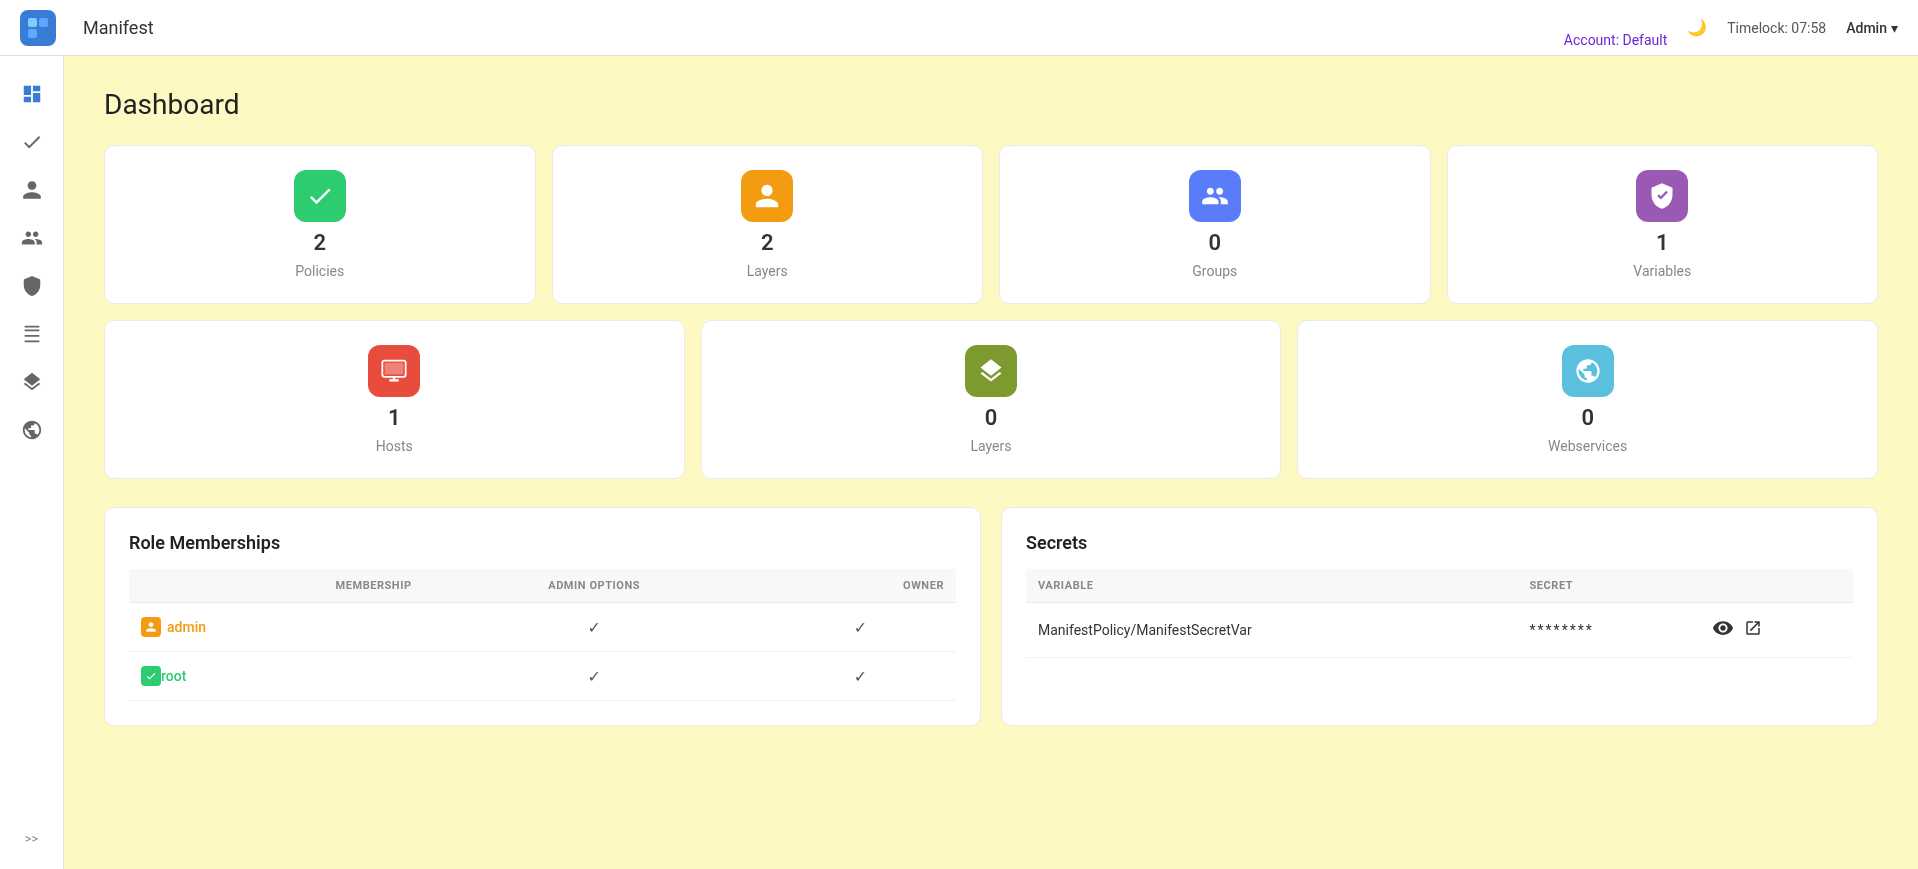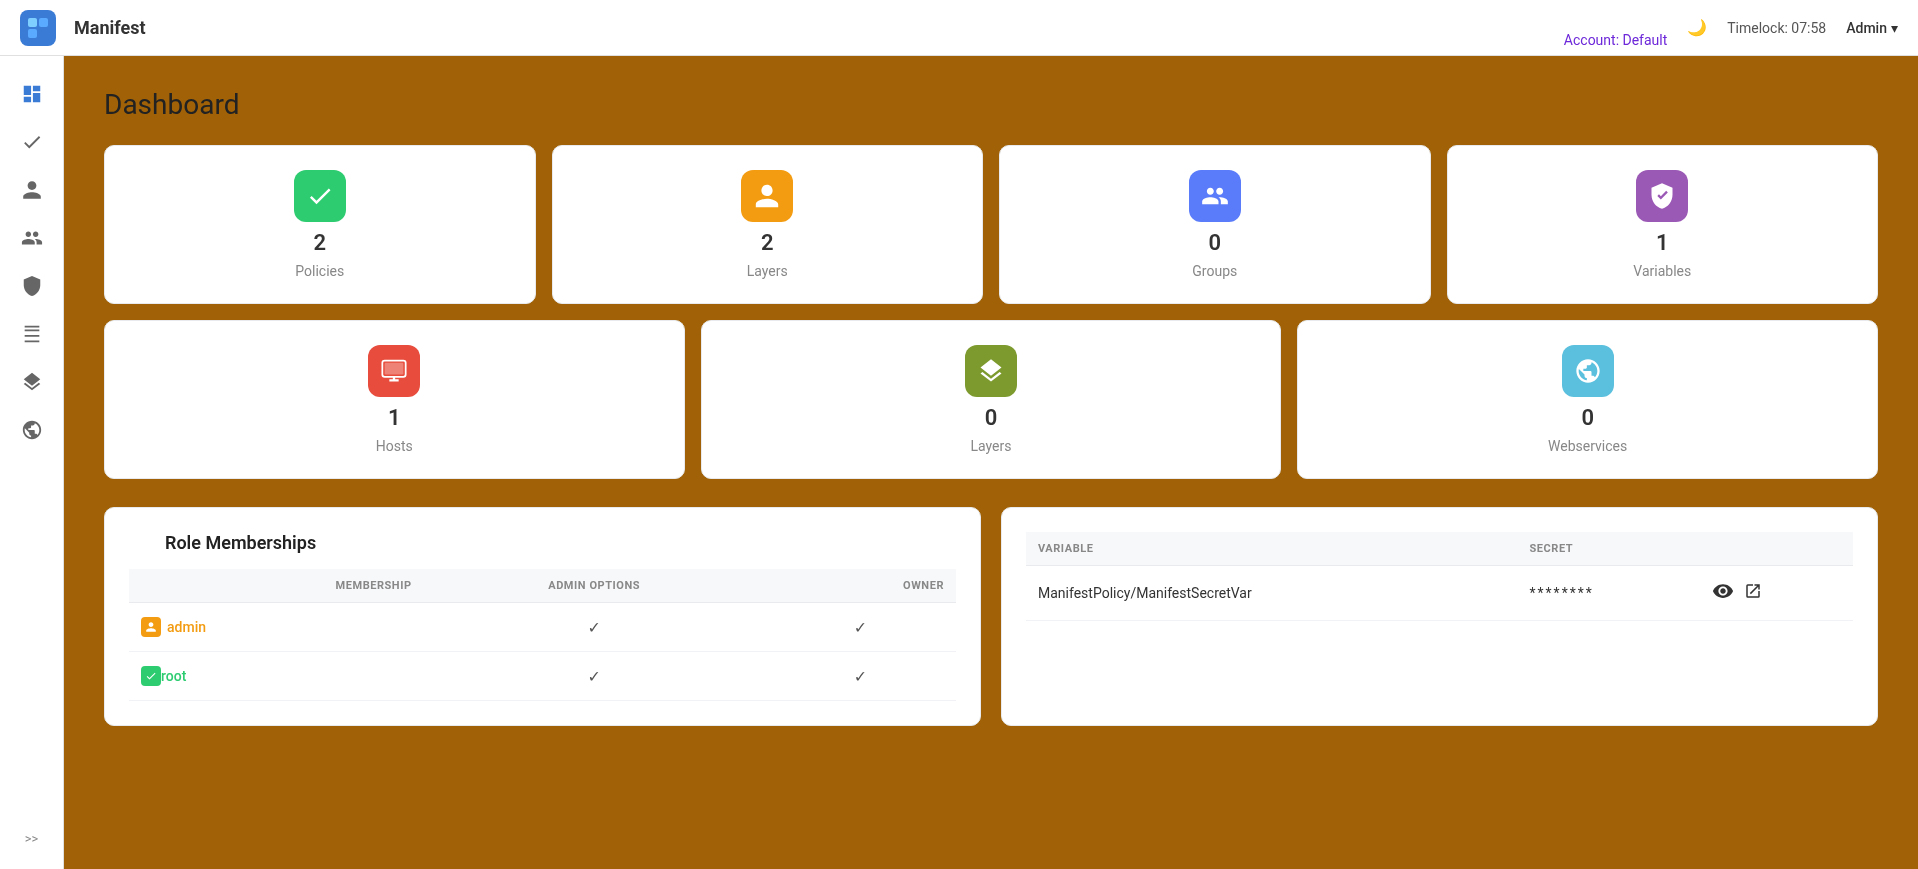--- a/index.html
+++ b/index.html
@@ -3,21 +3,21 @@
   <meta charset="utf-8">
   <style>
     * { box-sizing: border-box; margin: 0; padding: 0; }
     body { font-family: -apple-system, BlinkMacSystemFont, 'Segoe UI', Roboto, sans-serif; background: #f0f2f5; display: flex; flex-direction: column; height: 100vh; overflow: hidden; }
 
     
     .topbar {
       display: flex; align-items: center; background: #fff; padding: 0 20px;
       height: 56px; border-bottom: 1px solid #e0e0e0; flex-shrink: 0; position: relative; z-index: 10;
     }
-    .topbar-logo { display: flex; align-items: center; gap: 18px; font-size: 18px; font-weight: 700; color: #333; }
+    .topbar-logo { display: flex; align-items: center; gap: 27px; font-size: 18px; font-weight: 400; color: #333; }
     .logo-icon { width: 36px; height: 36px; background: #3a7bd5; border-radius: 8px; display: flex; align-items: center; justify-content: center; color: white; font-size: 18px; }
     .topbar-right { margin-left: auto; display: flex; align-items: center; gap: 20px; font-size: 14px; color: #555; }
     .topbar-account { color: #6d28d9; margin-top: 24px; }
     .topbar-moon { font-size: 16px; cursor: pointer; }
     .topbar-timelock { color: #555; }
     .topbar-admin { display: flex; align-items: center; gap: 4px; font-weight: 500; cursor: pointer; color: #333; }
 
     
     .layout { display: flex; flex: 1; overflow: hidden; }
 
@@ -28,21 +28,21 @@
     }
     .sidebar-item {
       width: 44px; height: 44px; display: flex; align-items: center; justify-content: center;
       border-radius: 8px; cursor: pointer; color: #666; font-size: 20px; transition: background 0.15s;
     }
     .sidebar-item.active { color: #3a7bd5; }
     .sidebar-bottom { margin-top: auto; }
     .sidebar-expand { width: 44px; height: 30px; display: flex; align-items: center; justify-content: center; cursor: pointer; color: #888; font-size: 13px; }
 
     
-    .main { flex: 1; overflow-y: auto; padding: 32px 40px; background: #a16207; }
+    .main { flex: 1; overflow-y: auto; padding: 32px 40px; background: #fef9c3; }
     .page-title { font-size: 28px; font-weight: 400; color: #222; margin-bottom: 24px; }
 
     
     .cards-grid { display: grid; grid-template-columns: repeat(4, 1fr); gap: 16px; margin-bottom: 16px; }
     .cards-grid-2 { display: grid; grid-template-columns: repeat(3, 1fr); gap: 16px; margin-bottom: 28px; }
 
     .card {
       background: #fff; border-radius: 10px; padding: 24px 20px;
       display: flex; flex-direction: column; align-items: center; gap: 8px;
       border: 1px solid #e8eaed; cursor: pointer; transition: box-shadow 0.15s;
@@ -56,21 +56,21 @@
     .icon-blue-dark { background: #5b7cfa; }
     .icon-purple { background: #9b59b6; }
     .icon-red { background: #e74c3c; }
     .icon-olive { background: #7d9a2e; }
     .icon-cyan { background: #5bc0de; }
 
     
     .bottom-section { display: grid; grid-template-columns: 1fr 1fr; gap: 20px; }
 
     .panel { background: #fff; border-radius: 10px; padding: 24px; border: 1px solid #e8eaed; }
-    .panel-title { font-size: 18px; font-weight: 600; color: #222; margin-bottom: 16px; margin-left: 36px; }
+    .panel-title { font-size: 18px; font-weight: 600; color: #222; margin-bottom: 16px; }
 
     
     .table { width: 100%; border-collapse: collapse; }
     .table th {
       text-align: right; font-size: 11px; font-weight: 700; color: #888;
       text-transform: uppercase; letter-spacing: 0.05em;
       padding: 10px 12px; background: #f7f8fa; border-bottom: 1px solid #e8eaed;
     }
     .table td { padding: 14px 12px; border-bottom: 1px solid #f0f2f5; font-size: 14px; color: #333; }
     .table td.center { text-align: center; }
@@ -281,20 +281,21 @@
                 </span>
               </td>
               <td class="center"><span class="check">✓</span></td>
               <td class="center"><span class="check">✓</span></td>
             </tr>
           </tbody>
         </table>
       </div>
 
       <div class="panel">
+        <div class="panel-title">Secrets</div>
         <table class="secrets-table">
           <thead>
             <tr>
               <th>Variable</th>
               <th>Secret</th>
               <th></th>
             </tr>
           </thead>
           <tbody>
             <tr>

